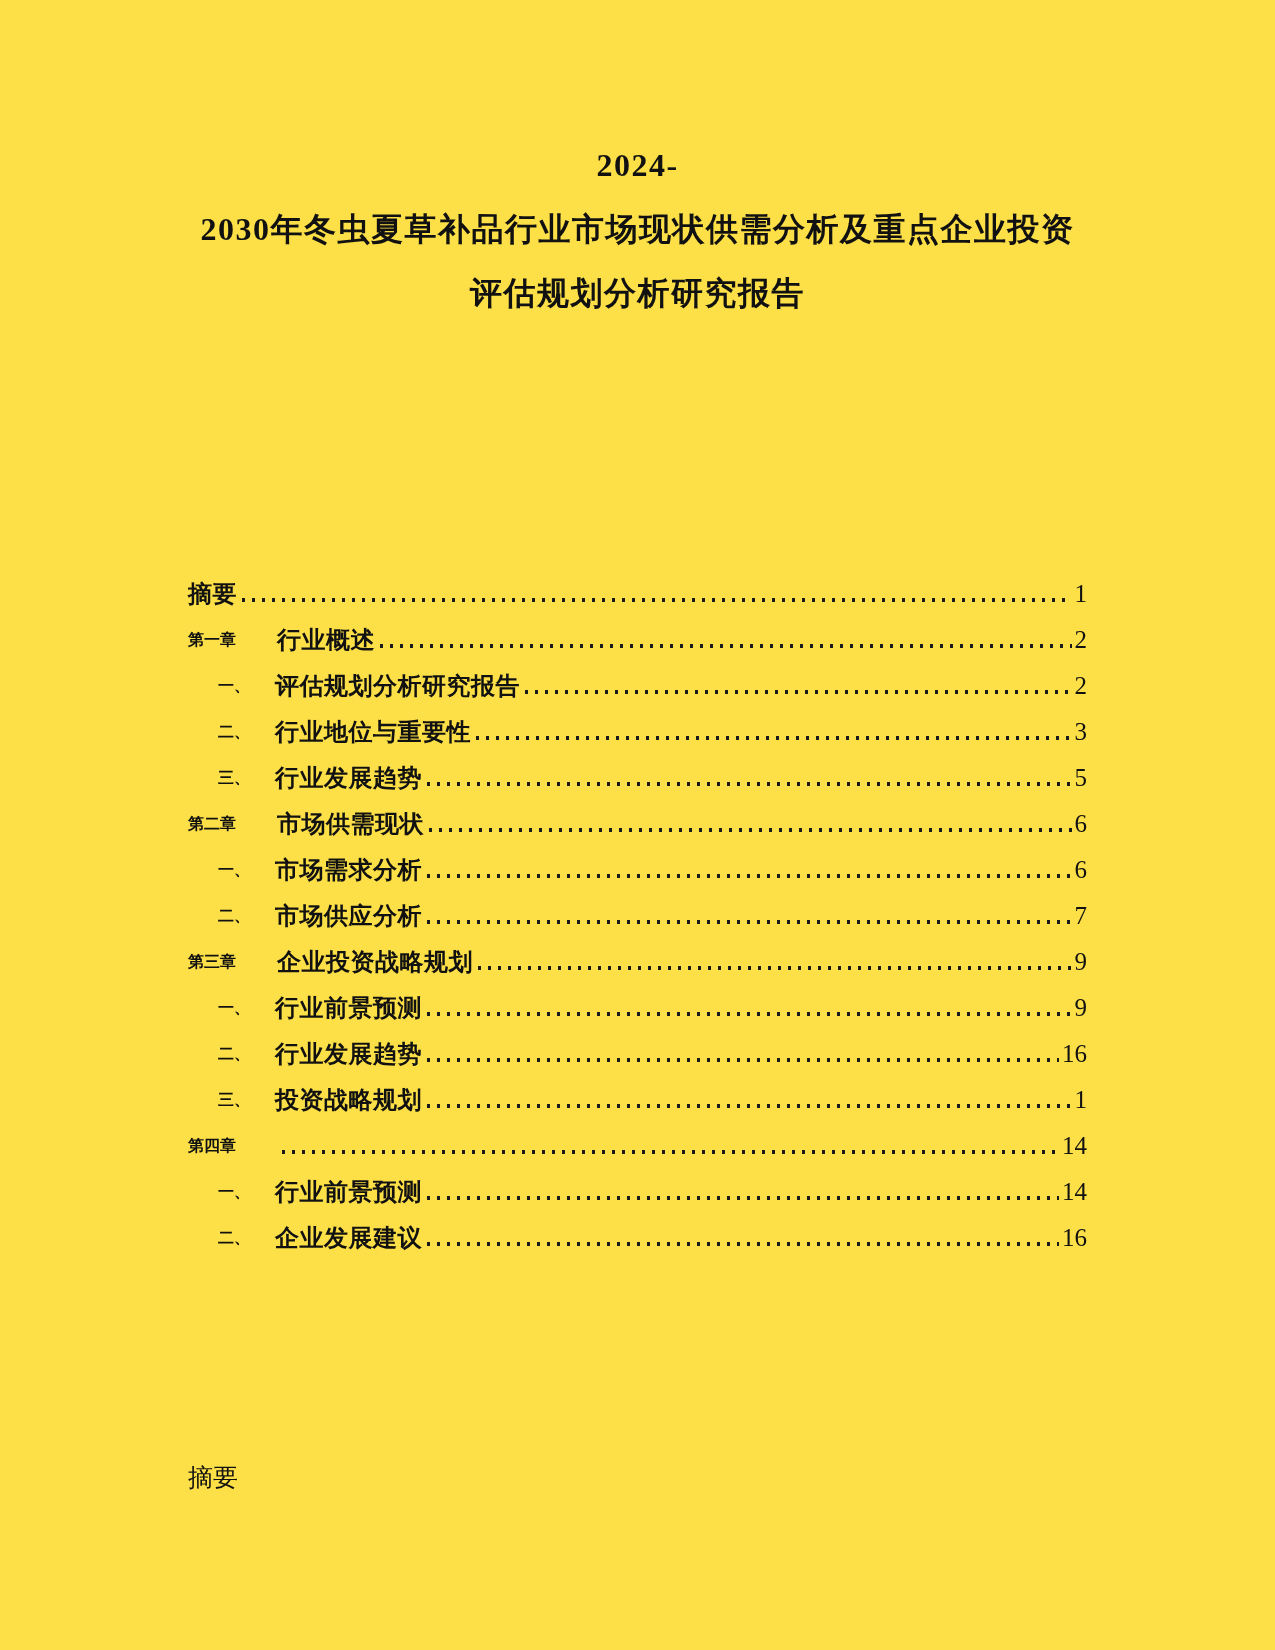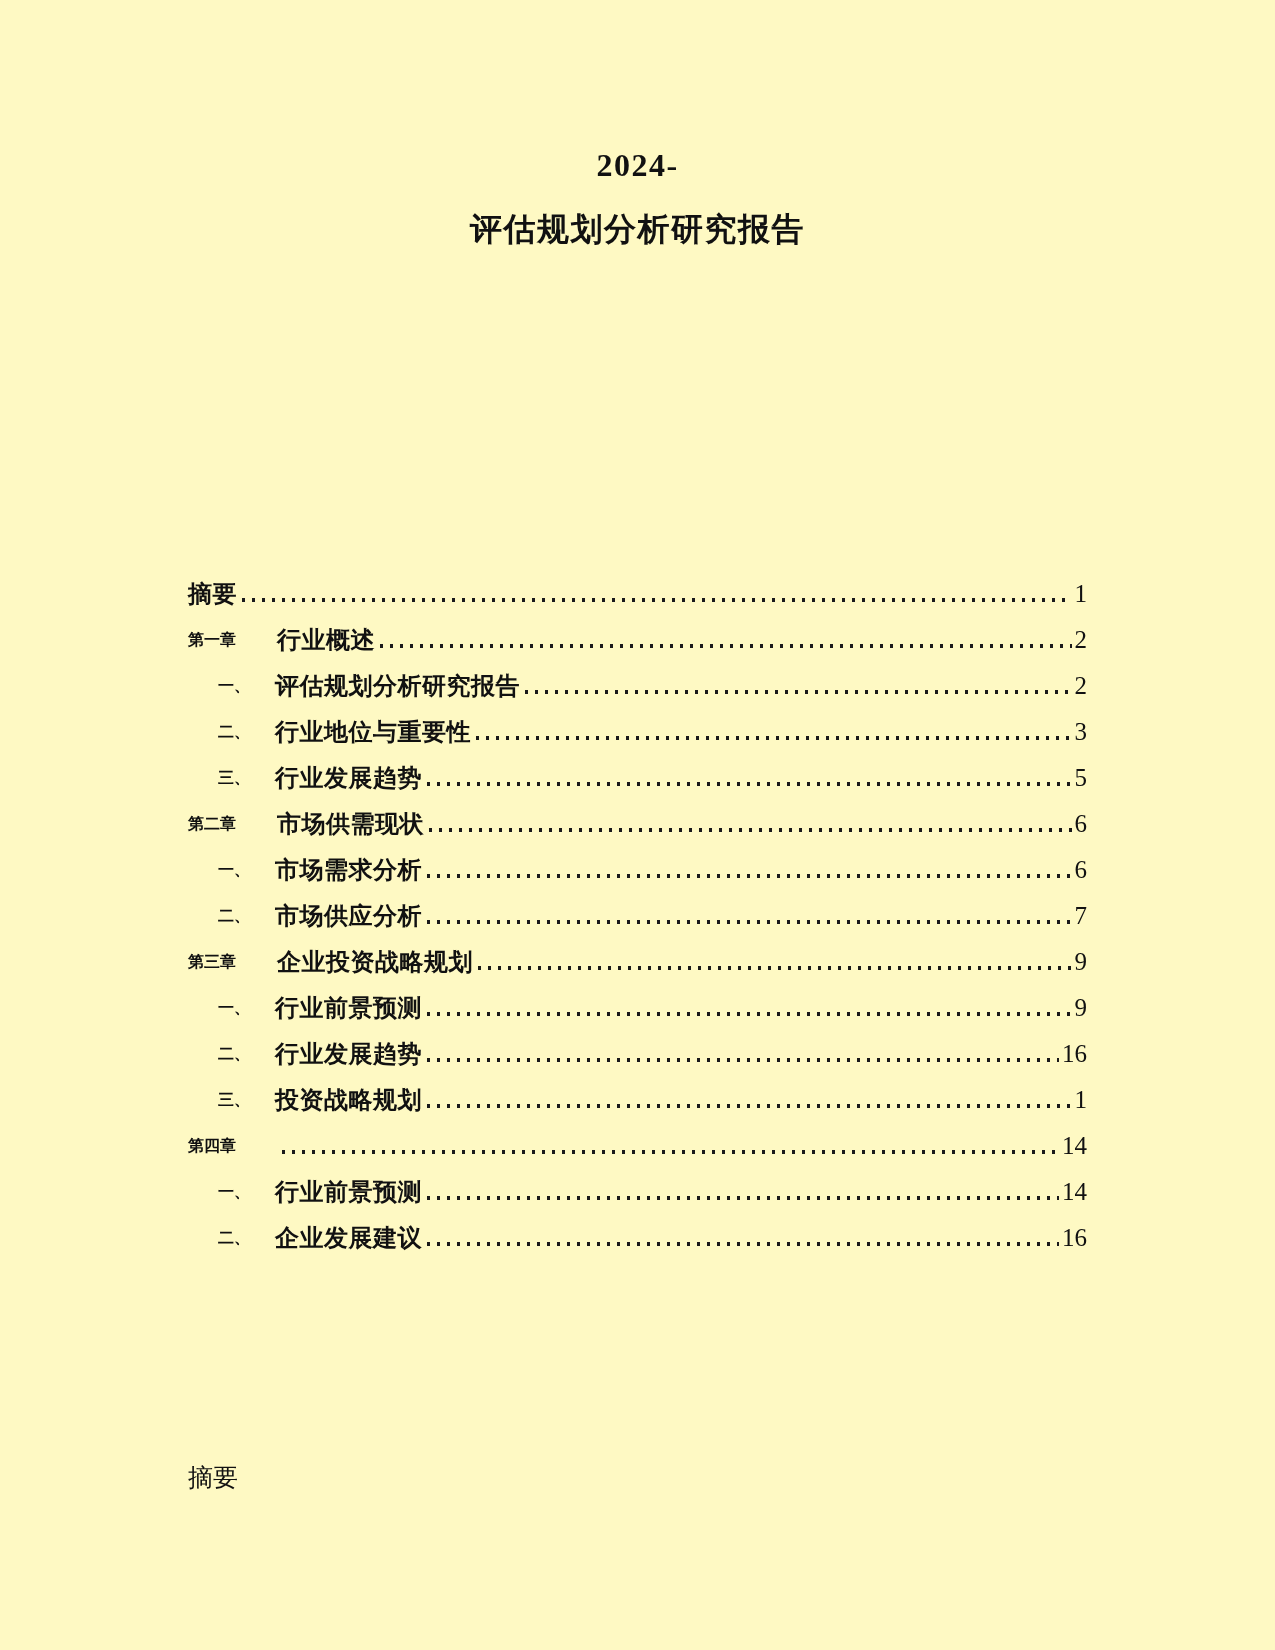--- a/index.html
+++ b/index.html
@@ -5,21 +5,21 @@
   html, body {
     margin: 0;
     padding: 0;
     background: #e8e8e8;
   }
   .page {
     position: relative;
     width: 1275px;
     height: 1650px;
     margin: 0 auto;
-    background: #fef9c3;
+    background: #fde047;
     color: #111111;
     overflow: hidden;
     font-family: "Liberation Serif", "DejaVu Serif", serif;
   }
   
   .title-block {
     padding-top: 133px;
     text-align: center;
   }
   .title-line {
@@ -94,20 +94,21 @@
     line-height: 32px;
   }
 </style>
 </head>
 <body>
 
 <div class="page">
 
   <div class="title-block">
     <div class="title-line">2024-</div>
+    <div class="title-line">2030年冬虫夏草补品行业市场现状供需分析及重点企业投资</div>
     <div class="title-line">评估规划分析研究报告</div>
   </div>
 
   <div class="toc" id="toc">
       <div class="toc-row lvl0">
 
       <span class="toc-title">摘要</span>
       <span class="toc-leader"></span>
       <span class="toc-page">1</span>
     </div>

